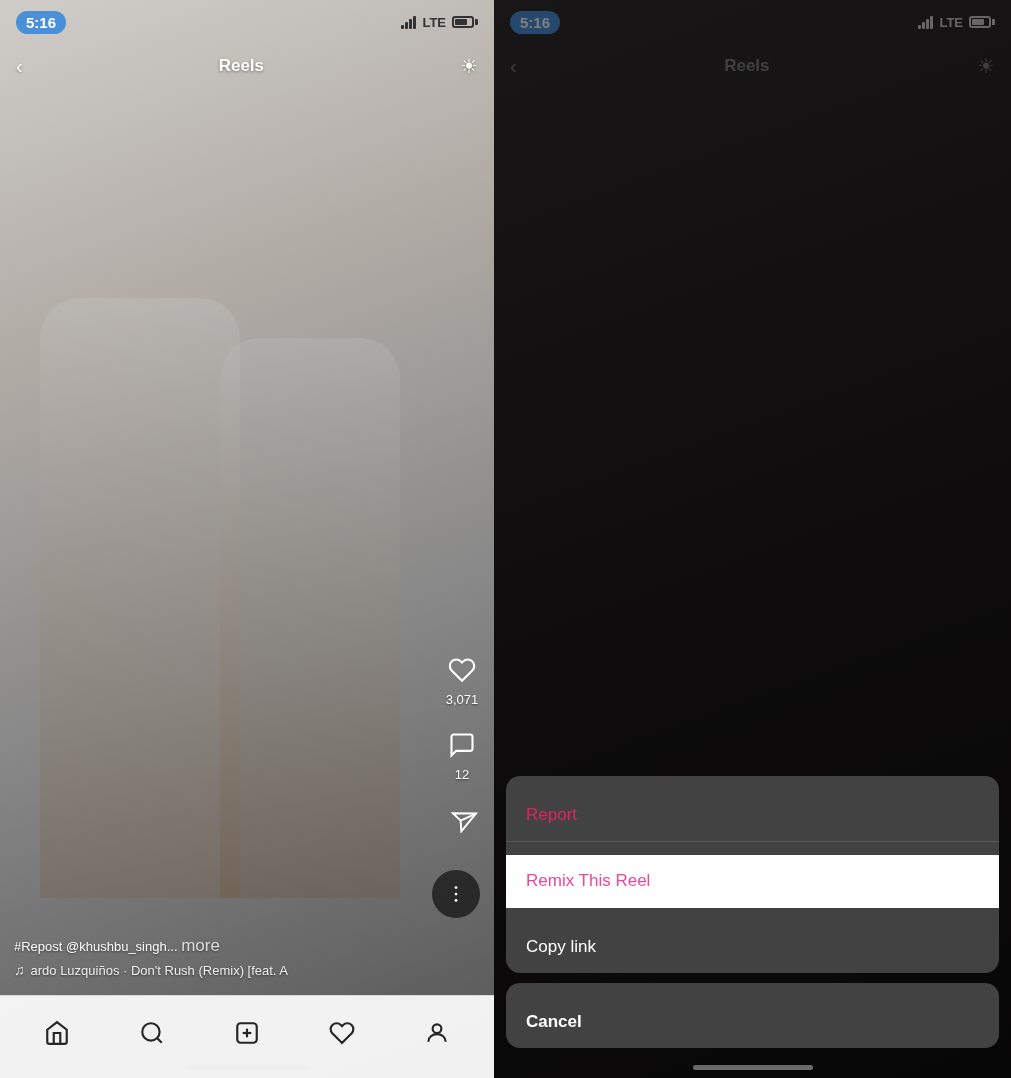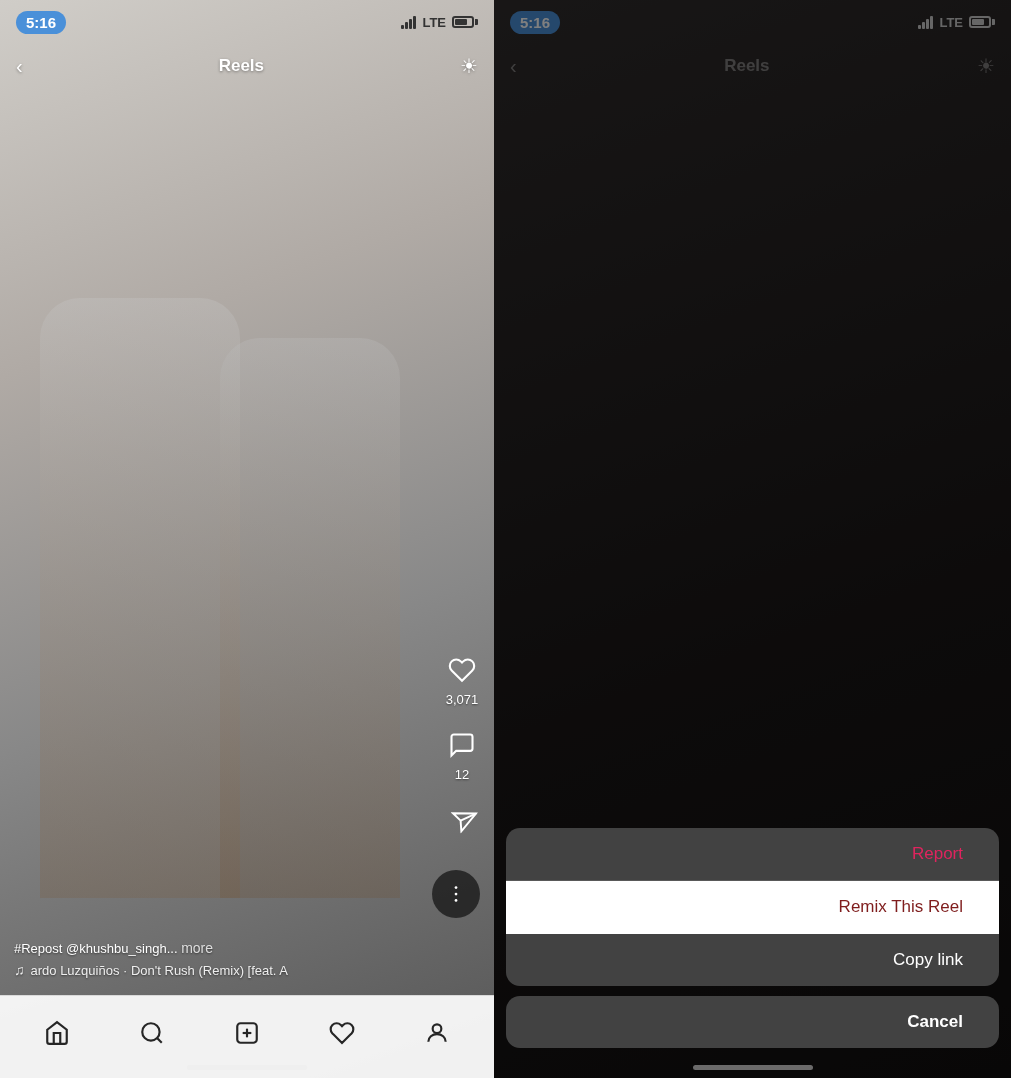--- a/index.html
+++ b/index.html
@@ -217,21 +217,21 @@
 
     .caption-text {
       color: #fff;
       font-size: 13px;
       text-shadow: 0 1px 2px rgba(0,0,0,0.5);
       margin-bottom: 6px;
     }
 
     .more-text {
       color: rgba(255,255,255,0.8);
-      font-size: 14px;
+      font-size: 17px;
     }
 
     .music-row {
       color: rgba(255,255,255,0.9);
       font-size: 13px;
       text-shadow: 0 1px 2px rgba(0,0,0,0.5);
       display: flex;
       align-items: center;
       gap: 6px;
     }
@@ -366,39 +366,40 @@
     }
 
     .action-sheet-main {
       background: rgba(68,68,68,0.97);
       border-radius: 14px;
       overflow: hidden;
       margin-bottom: 10px;
     }
 
     .sheet-item {
-      padding: 16px 36px;
-      text-align: right;
+      padding: 16px 20px;
+      text-align: left;
       font-size: 17px;
       color: #fff;
       border-bottom: 1px solid rgba(255,255,255,0.12);
       cursor: pointer;
+      margin-top: 13px;
     }
 
     .sheet-item:last-child {
       border-bottom: none;
     }
 
     .sheet-item.danger {
       color: #e0245e;
     }
 
     .sheet-item.active {
       background: #fff;
-      color: #7f1d1d;
+      color: #ec4899;
     }
 
     .sheet-cancel {
       background: rgba(68,68,68,0.97);
       border-radius: 14px;
       overflow: hidden;
     }
 
     .sheet-cancel .sheet-item {
       border-bottom: none;

